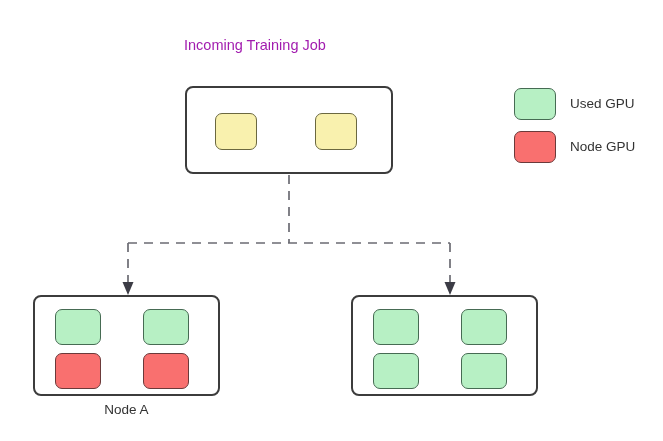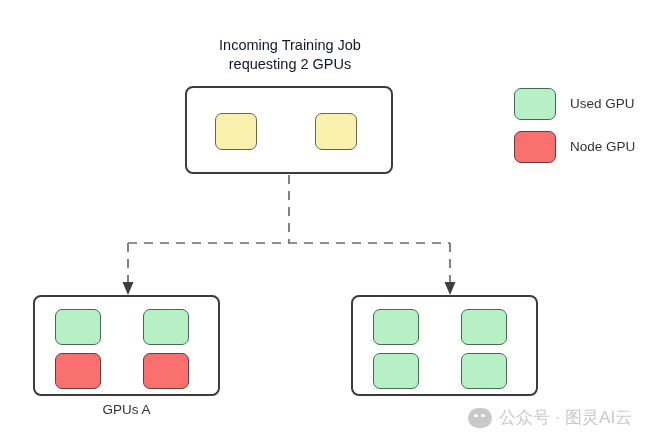--- a/index.html
+++ b/index.html
@@ -33,22 +33,21 @@
     box-sizing: border-box;
   }
   .gpu.free  { background: #b7f0c4; border-color: #466b53; }
   .gpu.used  { background: #f9706f; border-color: #6b3a3a; }
   .gpu.req   { background: #f9f1ae; border-color: #6b6840; }
   .title-wrap {
     position: absolute;
     left: 184px;
     top: 36px;
     width: 212px;
-    text-align: center;
-    color: #0f172a;
+    color: #a21caf;
     font-size: 14.5px;
     line-height: 19px;
   }
   .node-label {
     position: absolute;
     text-align: center;
     color: #333333;
     font-size: 13.5px;
     white-space: nowrap;
   }
@@ -110,21 +109,20 @@
   .wechat-badge::before { left: 6px; }
   .wechat-badge::after  { left: 13px; }
 </style>
 </head>
 <body>
 
 <div id="canvas">
 
   <div class="title-wrap">
     <div>Incoming Training Job</div>
-    <div>requesting 2 GPUs</div>
   </div>
 
   <svg id="connectors" viewBox="0 0 663 441" xmlns="http://www.w3.org/2000/svg">
 
     <path d="M 289 175 L 289 243" fill="none" stroke="#6b6b73" stroke-width="1.7" stroke-dasharray="9 7"></path>
 
     <path d="M 128 243 L 450 243" fill="none" stroke="#6b6b73" stroke-width="1.7" stroke-dasharray="9 7"></path>
 
     <path d="M 128 243 L 128 286" fill="none" stroke="#6b6b73" stroke-width="1.7" stroke-dasharray="9 7"></path>
     <polygon points="128,295 122.5,282 133.5,282" fill="#3c3c45"></polygon>
@@ -137,35 +135,31 @@
     <div class="gpu req" style="left:28px; top:25px; width:42px; height:37px;"></div>
     <div class="gpu req" style="left:128px; top:25px; width:42px; height:37px;"></div>
   </div>
 
   <div class="outline-box" style="left:33px; top:295px; width:187px; height:101px;">
     <div class="gpu free" style="left:20px; top:12px; width:46px; height:36px;"></div>
     <div class="gpu free" style="left:108px; top:12px; width:46px; height:36px;"></div>
     <div class="gpu used" style="left:20px; top:56px; width:46px; height:36px;"></div>
     <div class="gpu used" style="left:108px; top:56px; width:46px; height:36px;"></div>
   </div>
-  <div class="node-label" style="left:33px; top:402px; width:187px;">GPUs A</div>
+  <div class="node-label" style="left:33px; top:402px; width:187px;">Node A</div>
 
   <div class="outline-box" style="left:351px; top:295px; width:187px; height:101px;">
     <div class="gpu free" style="left:20px; top:12px; width:46px; height:36px;"></div>
     <div class="gpu free" style="left:108px; top:12px; width:46px; height:36px;"></div>
     <div class="gpu free" style="left:20px; top:56px; width:46px; height:36px;"></div>
     <div class="gpu free" style="left:108px; top:56px; width:46px; height:36px;"></div>
   </div>
 
   <div>
     <div class="legend-swatch" style="left:514px; top:88px; background:#b7f0c4; border-color:#466b53;"></div>
     <div class="legend-label" style="left:570px; top:96px;">Used GPU</div>
 
     <div class="legend-swatch" style="left:514px; top:131px; background:#f9706f; border-color:#6b3a3a;"></div>
     <div class="legend-label" style="left:570px; top:139px;">Node GPU</div>
   </div>
 
-  <div class="watermark" style="left:468px; top:406px;">
-    <span class="wechat-badge"></span>
-    <span>公众号 · 图灵AI云</span>
-  </div>
 
 </div>
 
 </body></html>

